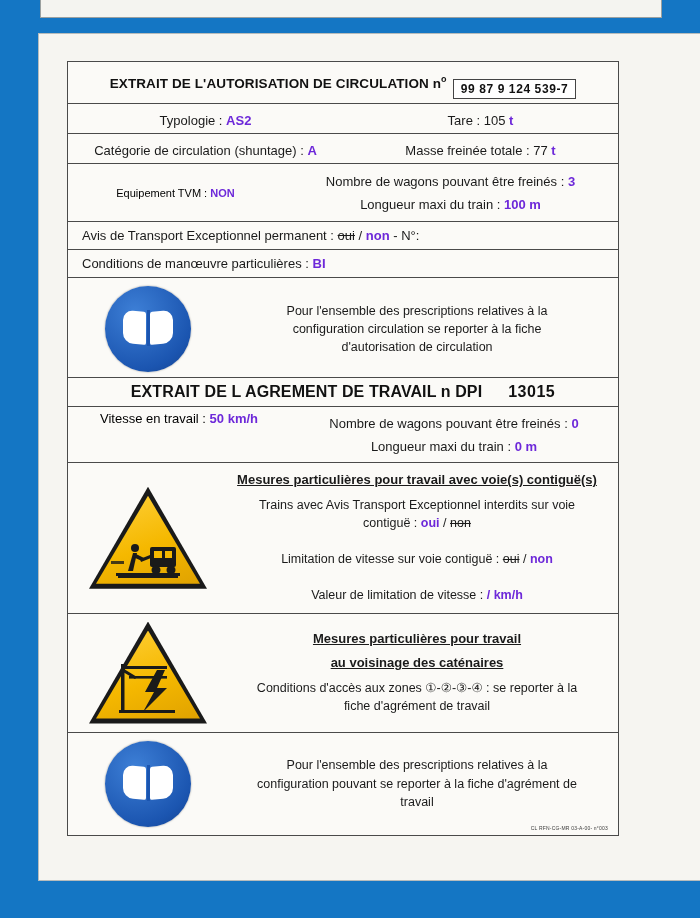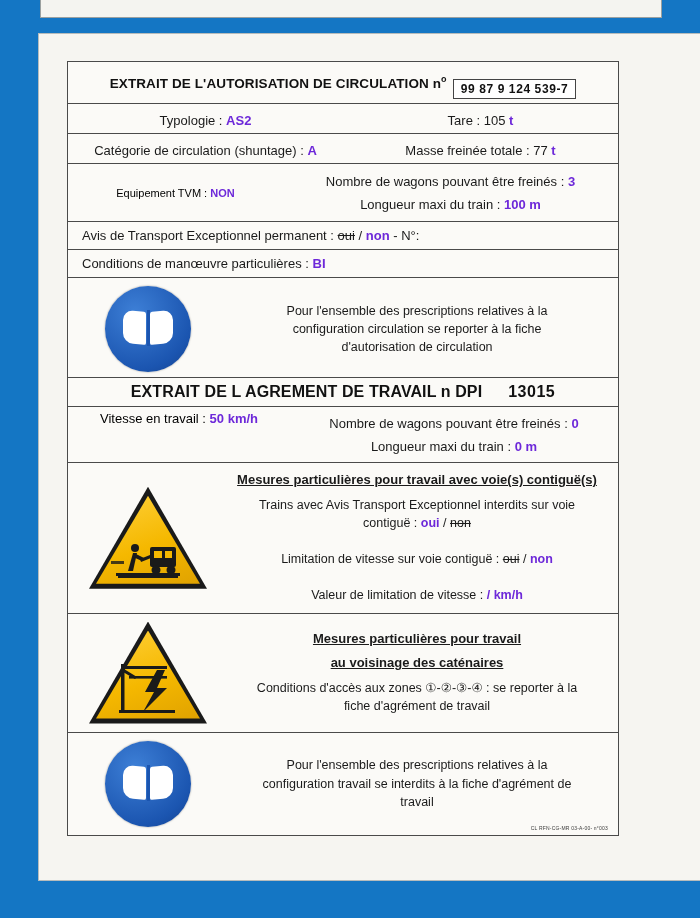--- a/index.html
+++ b/index.html
@@ -392,20 +392,20 @@
     <div class="row icon-row" style="min-height:96px; position:relative;">
       <div class="icon-cell">
         <div class="blue-circ">
           <div class="book">
               <span></span>
             </div>
         </div>
       </div>
       <div class="icon-text">
         <span>Pour l'ensemble des prescriptions relatives à la</span><br>
-        <span>configuration travail se interdits à la fiche d'agrément de</span><br>
+        <span>configuration pouvant se reporter à la fiche d'agrément de</span><br>
         <span>travail</span>
       </div>
       <div class="footer-code">CL RFN-CG-MR 03-A-00- n°003</div>
     </div>
 
   </div>
 </div>
 
 </body></html>

